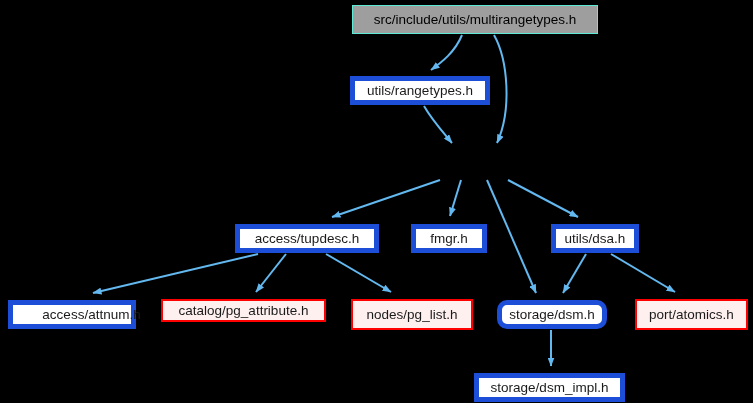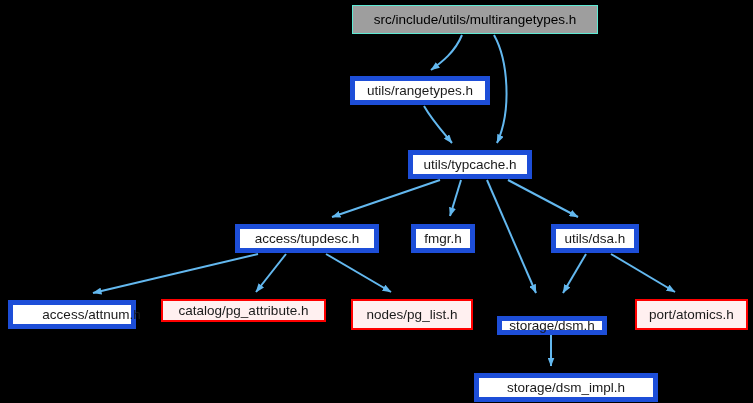--- a/index.html
+++ b/index.html
@@ -98,53 +98,50 @@
   </svg>
 
   <div class="node root" style="left:352px; top:5px; width:246px; height:29px;">
     <span class="node-label">src/include/utils/multirangetypes.h</span>
   </div>
 
   <div class="node plain" style="left:350px; top:76px; width:140px; height:29px;">
     <span class="node-label">utils/rangetypes.h</span>
   </div>
 
-  <div class="node plain" style="left:408px; top:150px; width:124px; height:29px;">
-    <span class="node-label">utils/typcache.h</span>
-  </div>
 
   <div class="node plain" style="left:235px; top:224px; width:144px; height:29px;">
     <span class="node-label">access/tupdesc.h</span>
   </div>
 
-  <div class="node plain" style="left:411px; top:224px; width:64px; height:29px;">
+  <div class="node plain" style="left:411px; top:224px; width:76px; height:29px;">
     <span class="node-label">fmgr.h</span>
   </div>
 
   <div class="node plain" style="left:551px; top:224px; width:88px; height:29px;">
     <span class="node-label">utils/dsa.h</span>
   </div>
 
   <div class="node plain" style="left:8px; top:300px; width:128px; height:29px;padding-left:39px;">
     <span class="node-label">access/attnum.h</span>
   </div>
 
   <div class="node flagged" style="left:161px; top:299px; width:165px; height:23px;">
     <span class="node-label">catalog/pg_attribute.h</span>
   </div>
 
   <div class="node flagged" style="left:351px; top:299px; width:122px; height:31px;">
     <span class="node-label">nodes/pg_list.h</span>
   </div>
 
-  <div class="node plain" style="left:497px; top:316px; width:110px; height:19px;">
+  <div class="node plain" style="left:497px; top:300px; width:110px; height:29px;border-radius:10px;">
     <span class="node-label">storage/dsm.h</span>
   </div>
 
   <div class="node flagged" style="left:635px; top:299px; width:113px; height:31px;">
     <span class="node-label">port/atomics.h</span>
   </div>
 
-  <div class="node plain" style="left:474px; top:373px; width:184px; height:29px;">
+  <div class="node plain" style="left:474px; top:373px; width:151px; height:29px;">
     <span class="node-label">storage/dsm_impl.h</span>
   </div>
 
 </div>
 
 </body></html>

